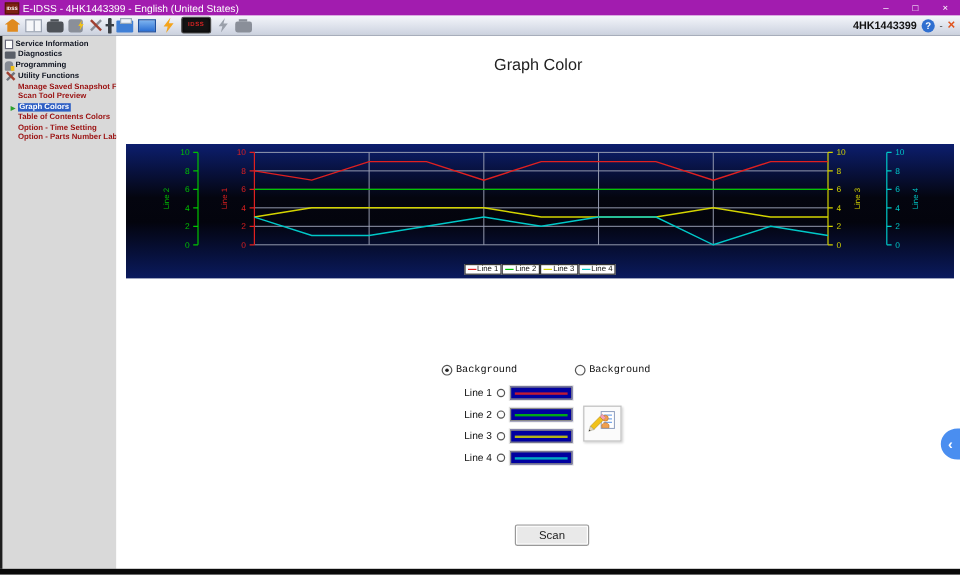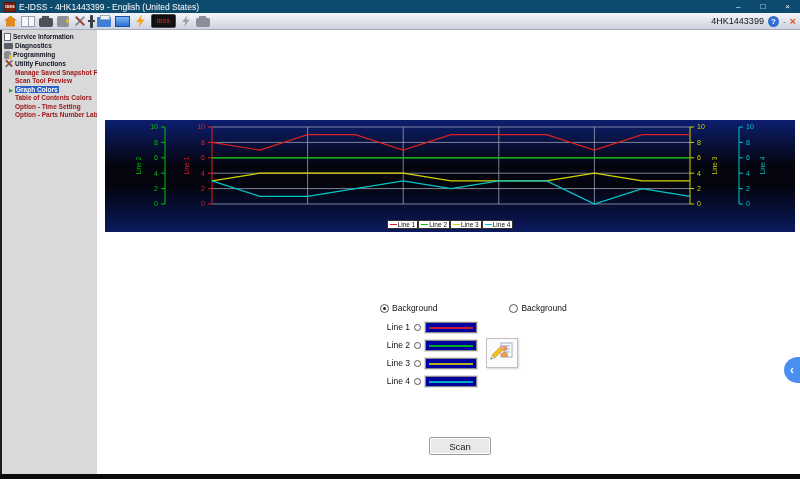--- a/index.html
+++ b/index.html
@@ -1,34 +1,34 @@
 <!DOCTYPE html>
 <html><head>
 <meta charset="utf-8">
 <style>
   * { margin:0; padding:0; box-sizing:border-box; }
   html,body { width:800px; height:479px; overflow:hidden; font-family:"Liberation Sans",sans-serif; background:#fff; }
   body { position:relative; }
 
   
-  .titlebar { position:absolute; top:0; left:0; width:800px; height:13px; background:#0c4a6e;
+  .titlebar { position:absolute; top:0; left:0; width:800px; height:13px; background:#a21caf;
               display:flex; align-items:center; padding:0 4px; gap:3px; z-index:5; }
   .app-icon { width:12px; height:10px; background:#7d2012; border:1px solid #5a150c; color:#fff;
               font-size:4px; font-weight:bold; display:flex; align-items:center; justify-content:center; }
   .title-text { color:#fff; font-size:8.5px; flex:1; white-space:nowrap; }
   .win-controls { display:flex; gap:20px; margin-right:6px; }
   .win-controls span { color:#fff; font-size:8px; line-height:12px; cursor:default; }
 
   
   .toolbar { position:absolute; top:13px; left:0; width:800px; height:17px;
              background:linear-gradient(#f4f6fb,#ccd2df); border-bottom:1px solid #a7adbb;
              display:flex; align-items:center; padding:0 4px; z-index:5; }
   .tb-icons { display:flex; align-items:center; gap:4px; flex:1; }
   .tb-right { display:flex; align-items:center; gap:4px; }
-  .vin { font-size:9px; font-weight:normal; color:#111; }
+  .vin { font-size:9px; font-weight:bold; color:#111; }
   .help-circle { width:11px; height:11px; border-radius:50%; background:#2f6fd0; color:#fff;
                  font-size:8px; font-weight:bold; display:flex; align-items:center; justify-content:center; }
   .tb-dash { font-size:8px; color:#444; }
   .tb-close { color:#e0541e; font-weight:bold; font-size:11px; line-height:11px; }
 
   
   .tbicon { display:inline-block; }
   .home-icon { width:13px; height:11px; background:#e08a1e; clip-path:polygon(50% 0,100% 45%,84% 45%,84% 100%,16% 100%,16% 45%,0 45%); }
   .manuals-icon { width:14px; height:11px; background:#f6f7fa; border:1px solid #98a0b0; position:relative; }
   .manuals-icon::after { content:''; position:absolute; left:50%; top:0; bottom:0; width:1px; background:#98a0b0; }
@@ -76,21 +76,21 @@
   .page-title { margin-top:16px; text-align:center; font-size:13.5px; font-weight:normal; color:#222; }
 
   .graph-panel { position:absolute; left:8px; top:90px; width:690px; height:112px;
                  background:linear-gradient(180deg,#0c1e6e 0%,#04050f 40%,#03040d 58%,#0a1a5e 100%); }
   .graph-panel svg { position:absolute; inset:0; }
   .legend { position:absolute; left:0; right:0; bottom:3px; display:flex; justify-content:center; }
   .legend-item { display:flex; align-items:center; background:#fff; border:1px solid #333;
                  font-size:6.5px; color:#111; padding:0 2px; height:9px; gap:1px; }
   .legend-dash { width:7px; height:0; border-top:1.6px solid; }
 
-  .bg-radios { position:absolute; left:283px; top:273px; display:flex; gap:72px; }
+  .bg-radios { position:absolute; left:271px; top:273px; display:flex; gap:48px;font-family:Liberation Mono, monospace; }
   .radio-row { display:flex; align-items:center; gap:3px; font-size:8.5px; color:#111; }
   .radio { width:9px; height:9px; border:1px solid #555; border-radius:50%; background:#fdfdfd; position:relative; flex:none; }
   .radio.checked::after { content:''; position:absolute; inset:2px; border-radius:50%; background:#222; }
   .radio.small { width:7px; height:7px; }
 
   .line-rows { position:absolute; left:253px; top:288px; }
   .line-row { display:flex; align-items:center; height:18px; gap:4px; }
   .line-label { width:60px; text-align:right; font-size:8.5px; color:#111; }
   .swatch { width:52px; height:11px; background:#0000a0; border:1px solid #8a8a8a;
             box-shadow:0 0 0 1px #dedede; position:relative; }
@@ -178,20 +178,21 @@
     </div>
     <div class="tree-sub">
       <span class="lbl">Option - Time Setting</span>
     </div>
     <div class="tree-sub">
       <span class="lbl">Option - Parts Number Label Pr</span>
     </div>
   </div>
 
 <div class="content">
+  <h1 class="page-title">Graph Color</h1>
 
   <div class="graph-panel">
     <svg id="graph-svg" viewBox="0 0 690 112">
         <line x1="107" x2="585" y1="84" y2="84" stroke="#9aa0b4" stroke-width="0.8"></line>
         <line x1="107" x2="585" y1="68.6" y2="68.6" stroke="#9aa0b4" stroke-width="0.8"></line>
         <line x1="107" x2="585" y1="53.2" y2="53.2" stroke="#9aa0b4" stroke-width="0.8"></line>
         <line x1="107" x2="585" y1="37.800000000000004" y2="37.800000000000004" stroke="#9aa0b4" stroke-width="0.8"></line>
         <line x1="107" x2="585" y1="22.4" y2="22.4" stroke="#9aa0b4" stroke-width="0.8"></line>
         <line x1="107" x2="585" y1="7" y2="7" stroke="#9aa0b4" stroke-width="0.8"></line>
         <line x1="202.6" x2="202.6" y1="7" y2="84" stroke="#9aa0b4" stroke-width="0.8"></line>

